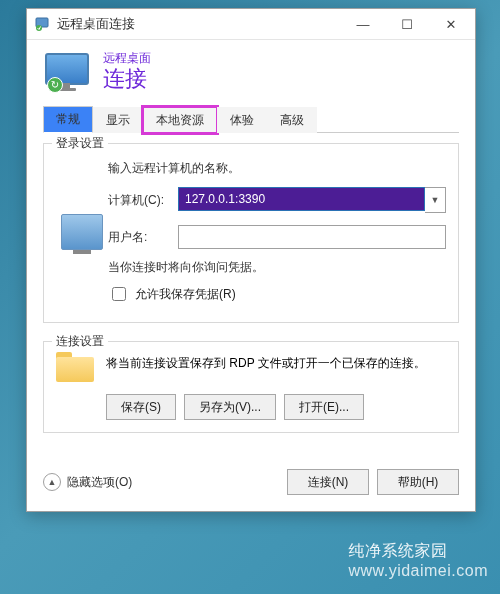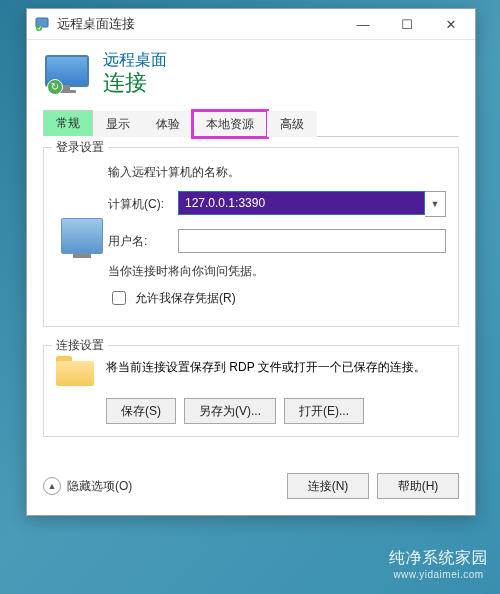--- a/index.html
+++ b/index.html
@@ -8,25 +8,25 @@
 .titlebar{height:30px;display:flex;align-items:center;padding:0 2px 0 8px;border-bottom:1px solid #e5e5e5}
 .titlebar .ticon{width:16px;height:16px;margin-right:6px;display:inline-flex;align-items:center;justify-content:center}
 .titlebar .title{flex:1;font-size:13px;color:#333}
 .winbtn{width:44px;height:28px;display:flex;align-items:center;justify-content:center;color:#444;background:transparent;border:none;font-size:13px;font-family:inherit}
 .header{padding:10px 18px 16px 18px;display:flex;align-items:center;gap:14px}
 .bigicon{width:44px;height:40px;position:relative}
 .bigicon .monitor{position:absolute;left:0;top:2px;width:40px;height:28px;background:linear-gradient(#6fb0e8,#3a7fc8);border:2px solid #4a7fb0;border-radius:3px}
 .bigicon .stand{position:absolute;left:15px;top:32px;width:10px;height:5px;background:#888}
 .bigicon .base{position:absolute;left:9px;top:37px;width:22px;height:3px;background:#888;border-radius:1px}
 .bigicon .arrow{position:absolute;left:2px;top:26px;width:14px;height:14px;background:#4caf50;border-radius:50%;display:flex;align-items:center;justify-content:center;color:#fff;font-size:10px;border:1px solid #fff}
-.header-text .line1{font-size:16px;color:#0369a1}
-.header-text .line2{font-size:22px;color:#15803d;font-weight:400;line-height:1.1}
+.header-text .line1{font-size:12px;color:#6d28d9}
+.header-text .line2{font-size:22px;color:#6d28d9;font-weight:400;line-height:1.1}
 .tabs{display:flex;align-items:flex-end;margin:0 16px;border-bottom:1px solid #ccc;height:25px}
 .tab{padding:4px 12px;font-size:12px;color:#333;background:#f4f4f4;border:1px solid transparent;border-bottom:none;cursor:default;margin-bottom:-1px}
-.tab.active{background:#86efac;border:1px solid #ccc;border-bottom:1px solid #fff}
+.tab.active{background:#3b82f6;border:1px solid #ccc;border-bottom:1px solid #fff}
 .tab.highlight{outline:3px solid #d63ad6;outline-offset:-1px}
 .content{padding:10px 16px 8px 16px}
 .group{border:1px solid #d8d8d8;margin-bottom:18px;padding:10px 12px 12px 12px;position:relative}
 .group .legend{position:absolute;top:-9px;left:8px;background:#fff;padding:0 4px;font-size:12px;color:#333}
 .row{display:flex;align-items:center;margin:6px 0}
 .row .icon-col{width:52px;display:flex;justify-content:center;align-items:flex-start}
 .login-icon{width:40px;height:34px;background:linear-gradient(#9fc8ea,#5a95cc);border:1px solid #6a95c0;border-radius:2px;position:relative}
 .login-icon::after{content:"";position:absolute;left:11px;bottom:-5px;width:18px;height:4px;background:#888}
 .lbl{width:70px;color:#333}
 .cbox{flex:1;display:flex}
@@ -41,21 +41,21 @@
 .folder-icon .back{position:absolute;left:0;top:5px;width:38px;height:25px;background:linear-gradient(#ffe39b,#f5c95b);border-radius:2px}
 .folder-icon .tab{position:absolute;left:0;top:0;width:16px;height:8px;background:#f5c95b;border-radius:2px 2px 0 0;padding:0;border:none}
 .conn-row{display:flex;align-items:flex-start;gap:12px}
 .conn-text{flex:1;color:#000000;line-height:1.5;padding-top:2px}
 .btn-row{display:flex;gap:8px;margin-top:12px;margin-left:50px}
 .btn{height:26px;padding:0 14px;font-size:12px;background:#f0f0f0;border:1px solid #a7a7a7;color:#222;cursor:default;font-family:inherit}
 .footer{display:flex;align-items:center;padding:10px 16px 16px 16px;gap:8px}
 .collapse{flex:1;display:flex;align-items:center;gap:6px;color:#333}
 .collapse .chev{width:16px;height:16px;border:1px solid #a0a0a0;border-radius:50%;display:flex;align-items:center;justify-content:center;font-size:9px;color:#555}
 .watermark{position:absolute;right:12px;bottom:14px;font-size:16px;color:rgba(255,255,255,.9);letter-spacing:.5px;font-weight:500}
-.watermark .sub{font-size:10px;display:block;text-align:center;color:rgba(255,255,255,.8)}
+.watermark .sub{font-size:16px;display:block;text-align:center;color:rgba(255,255,255,.8)}
 .footer .btn{min-width:82px}
 </style>
 </head>
 <body>
 
 <div class="desktop">
   <div class="window">
     <div class="titlebar">
       <span class="ticon">
         <svg width="16" height="16" viewBox="0 0 16 16">
@@ -79,22 +79,22 @@
       </div>
       <div class="header-text">
         <div class="line1">远程桌面</div>
         <div class="line2">连接</div>
       </div>
     </div>
 
     <div class="tabs">
       <div class="tab active">常规</div>
       <div class="tab">显示</div>
+      <div class="tab highlight">本地资源</div>
       <div class="tab">体验</div>
-      <div class="tab highlight">本地资源</div>
       <div class="tab">高级</div>
     </div>
 
     <div class="content">
       <div class="group">
         <span class="legend">登录设置</span>
         <div class="row">
           <div class="icon-col">
               <div class="login-icon"></div>
             </div>

